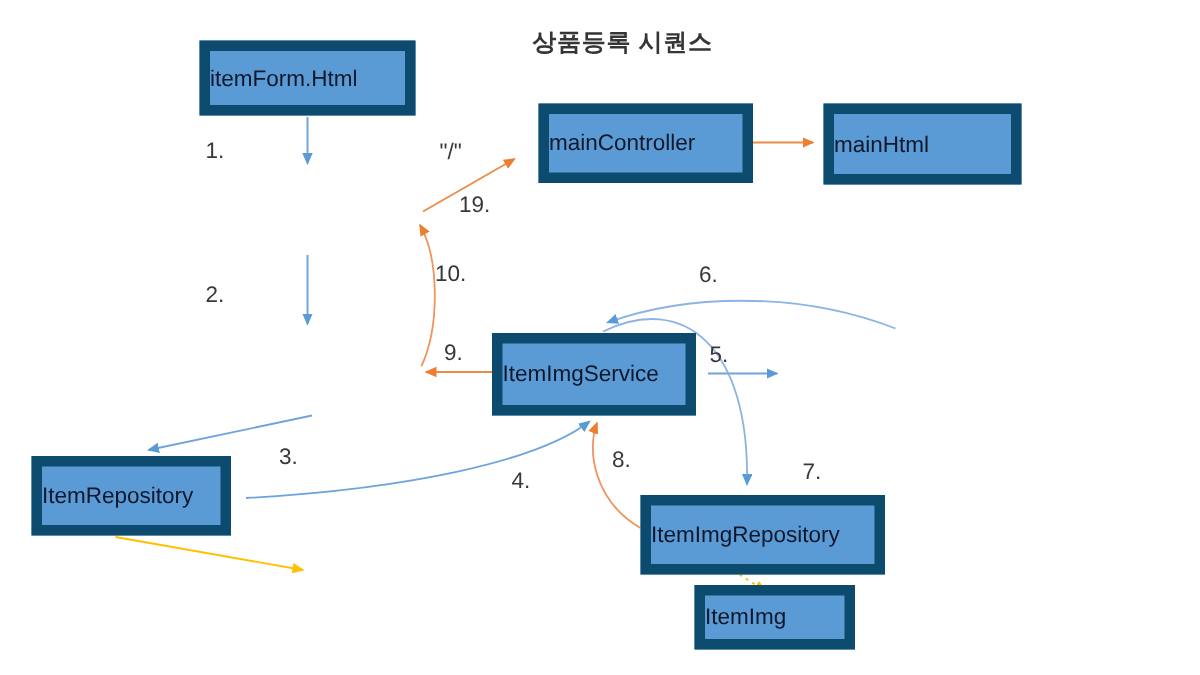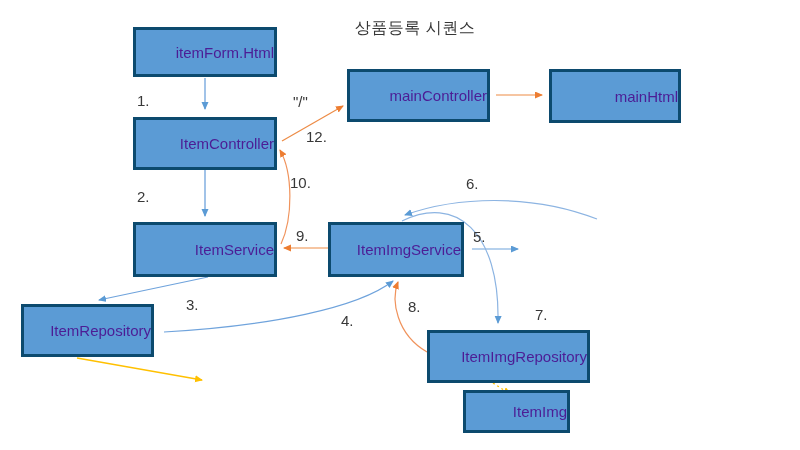--- a/index.html
+++ b/index.html
@@ -2,26 +2,26 @@
 <html><head>
 <meta charset="utf-8">
 <style>
   html,body{margin:0;padding:0;background:#ffffff;}
   .canvas{
     position:relative;width:800px;height:450px;background:#ffffff;overflow:hidden;
     font-family:"Liberation Sans","DejaVu Sans",sans-serif;
   }
   .title{
     position:absolute;left:320px;top:18px;width:190px;text-align:center;
-    font-size:16px;color:#353535;letter-spacing:0.5px;
+    font-size:16px;color:#353535;letter-spacing:0.5px;font-weight:bold;
   }
   .node{
-    position:absolute;background:#5b9bd5;border:3px solid #0c4a6e;
-    display:flex;align-items:center;justify-content:flex-end;
-    color:#4c1d95;font-size:15px;box-sizing:border-box;
+    position:absolute;background:#5b9bd5;border:7px solid #0c4a6e;
+    display:flex;align-items:center;justify-content:flex-start;
+    color:#0f172a;font-size:15px;box-sizing:border-box;
   }
   .step{
     position:absolute;font-size:15px;color:#383838;white-space:nowrap;
   }
   svg.arrows{position:absolute;left:0;top:0;}
 </style>
 </head>
 <body>
 
 <div class="canvas">
@@ -55,30 +55,24 @@
 
     <path d="M77,358 L202,380" stroke="#ffc000" stroke-width="1.3" fill="none" marker-end="url(#my)"></path>
     <path d="M493,383 L510,394" stroke="#ffc000" stroke-width="1.3" stroke-dasharray="2 3" fill="none" marker-end="url(#my)"></path>
   </svg>
 
   <div class="title">상품등록 시퀀스</div>
 
   <div class="node" style="left:133px;top:27px;width:144px;height:50px">
     <span>itemForm.Html</span>
   </div>
-  <div class="node" style="left:133px;top:117px;width:144px;height:53px">
-    <span>ItemController</span>
-  </div>
-  <div class="node" style="left:133px;top:222px;width:144px;height:55px">
-    <span>ItemService</span>
-  </div>
   <div class="node" style="left:21px;top:304px;width:133px;height:53px">
     <span>ItemRepository</span>
   </div>
-  <div class="node" style="left:347px;top:69px;width:143px;height:53px">
+  <div class="node" style="left:359px;top:69px;width:143px;height:53px">
     <span>mainController</span>
   </div>
   <div class="node" style="left:549px;top:69px;width:132px;height:54px">
     <span>mainHtml</span>
   </div>
   <div class="node" style="left:328px;top:222px;width:136px;height:55px">
     <span>ItemImgService</span>
   </div>
   <div class="node" style="left:427px;top:330px;width:163px;height:53px">
     <span>ItemImgRepository</span>
@@ -90,16 +84,16 @@
   <div class="step" style="left:137px;top:92px">1.</div>
   <div class="step" style="left:137px;top:188px">2.</div>
   <div class="step" style="left:186px;top:296px">3.</div>
   <div class="step" style="left:341px;top:312px">4.</div>
   <div class="step" style="left:473px;top:228px">5.</div>
   <div class="step" style="left:466px;top:175px">6.</div>
   <div class="step" style="left:535px;top:306px">7.</div>
   <div class="step" style="left:408px;top:298px">8.</div>
   <div class="step" style="left:296px;top:227px">9.</div>
   <div class="step" style="left:290px;top:174px">10.</div>
-  <div class="step" style="left:306px;top:128px">12.</div>
+  <div class="step" style="left:306px;top:128px">19.</div>
   <div class="step" style="left:293px;top:93px">"/"</div>
 
 </div>
 
 </body></html>

